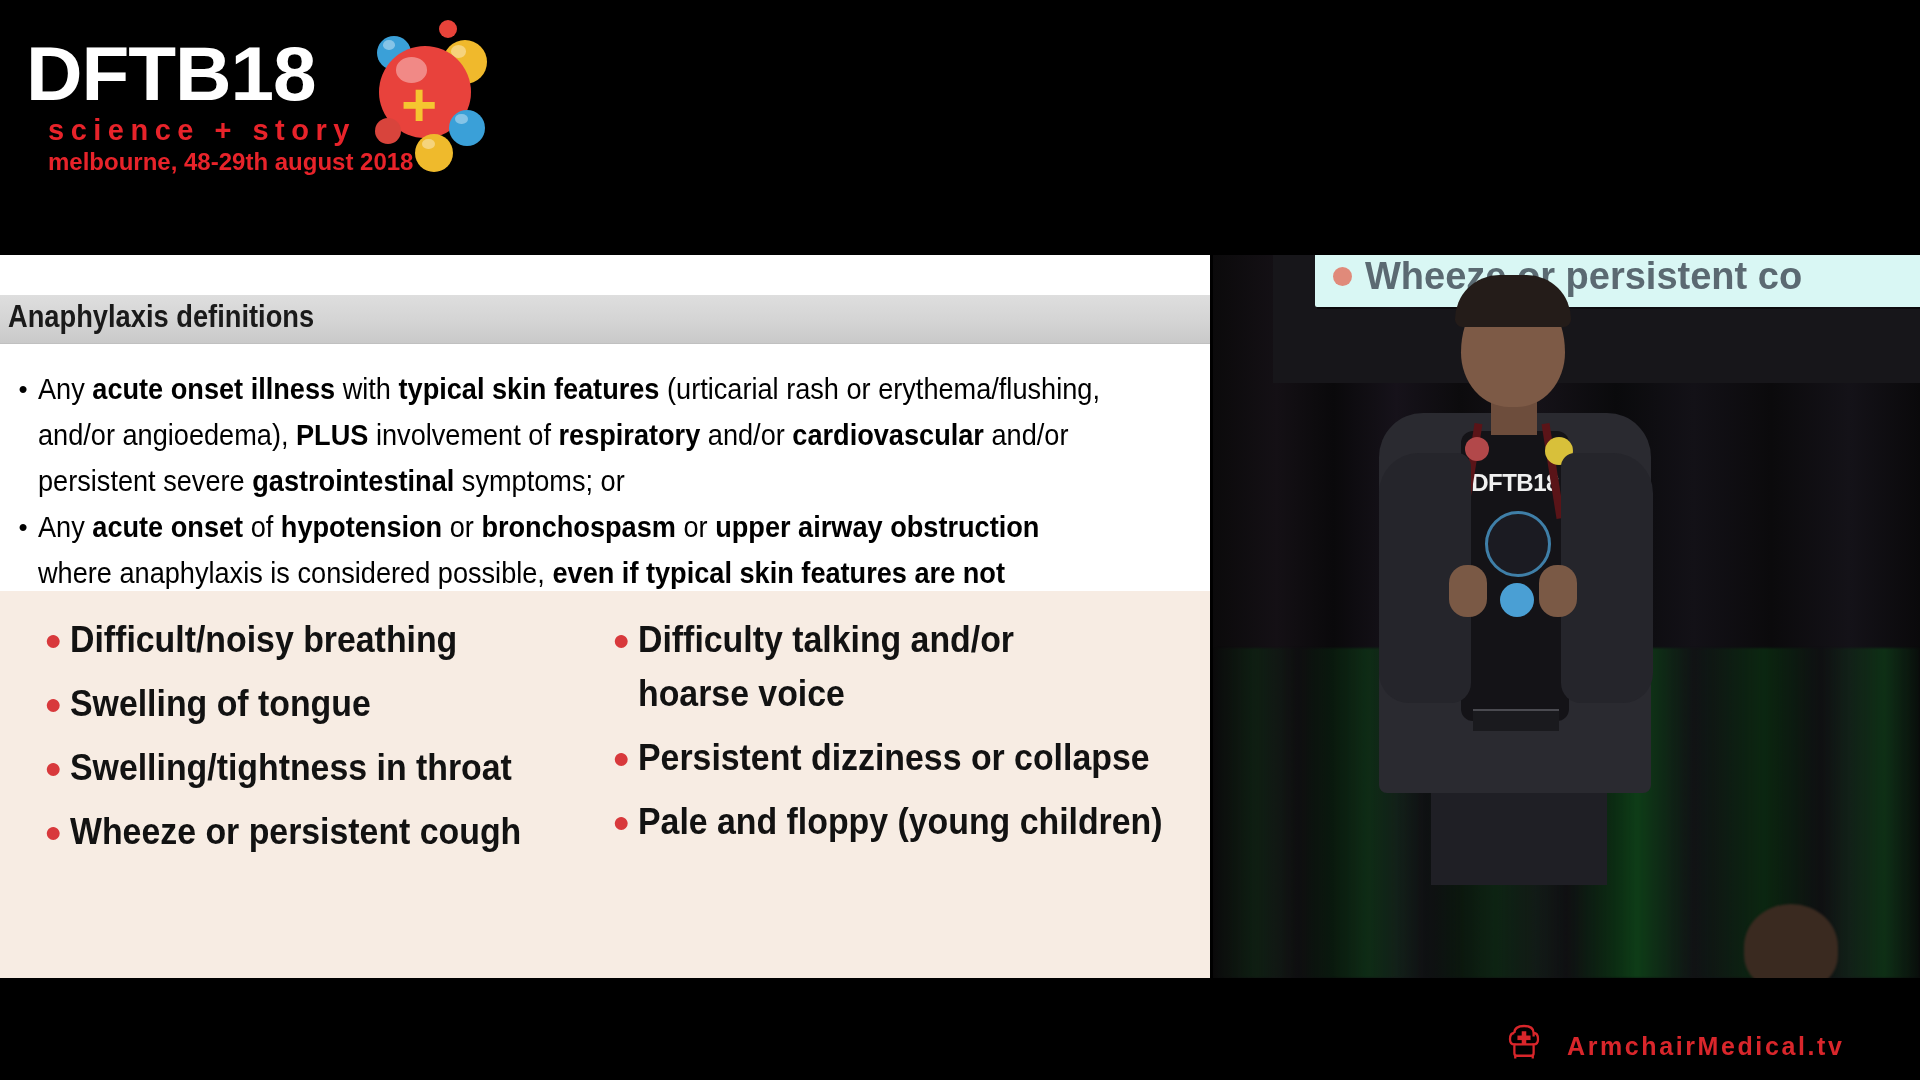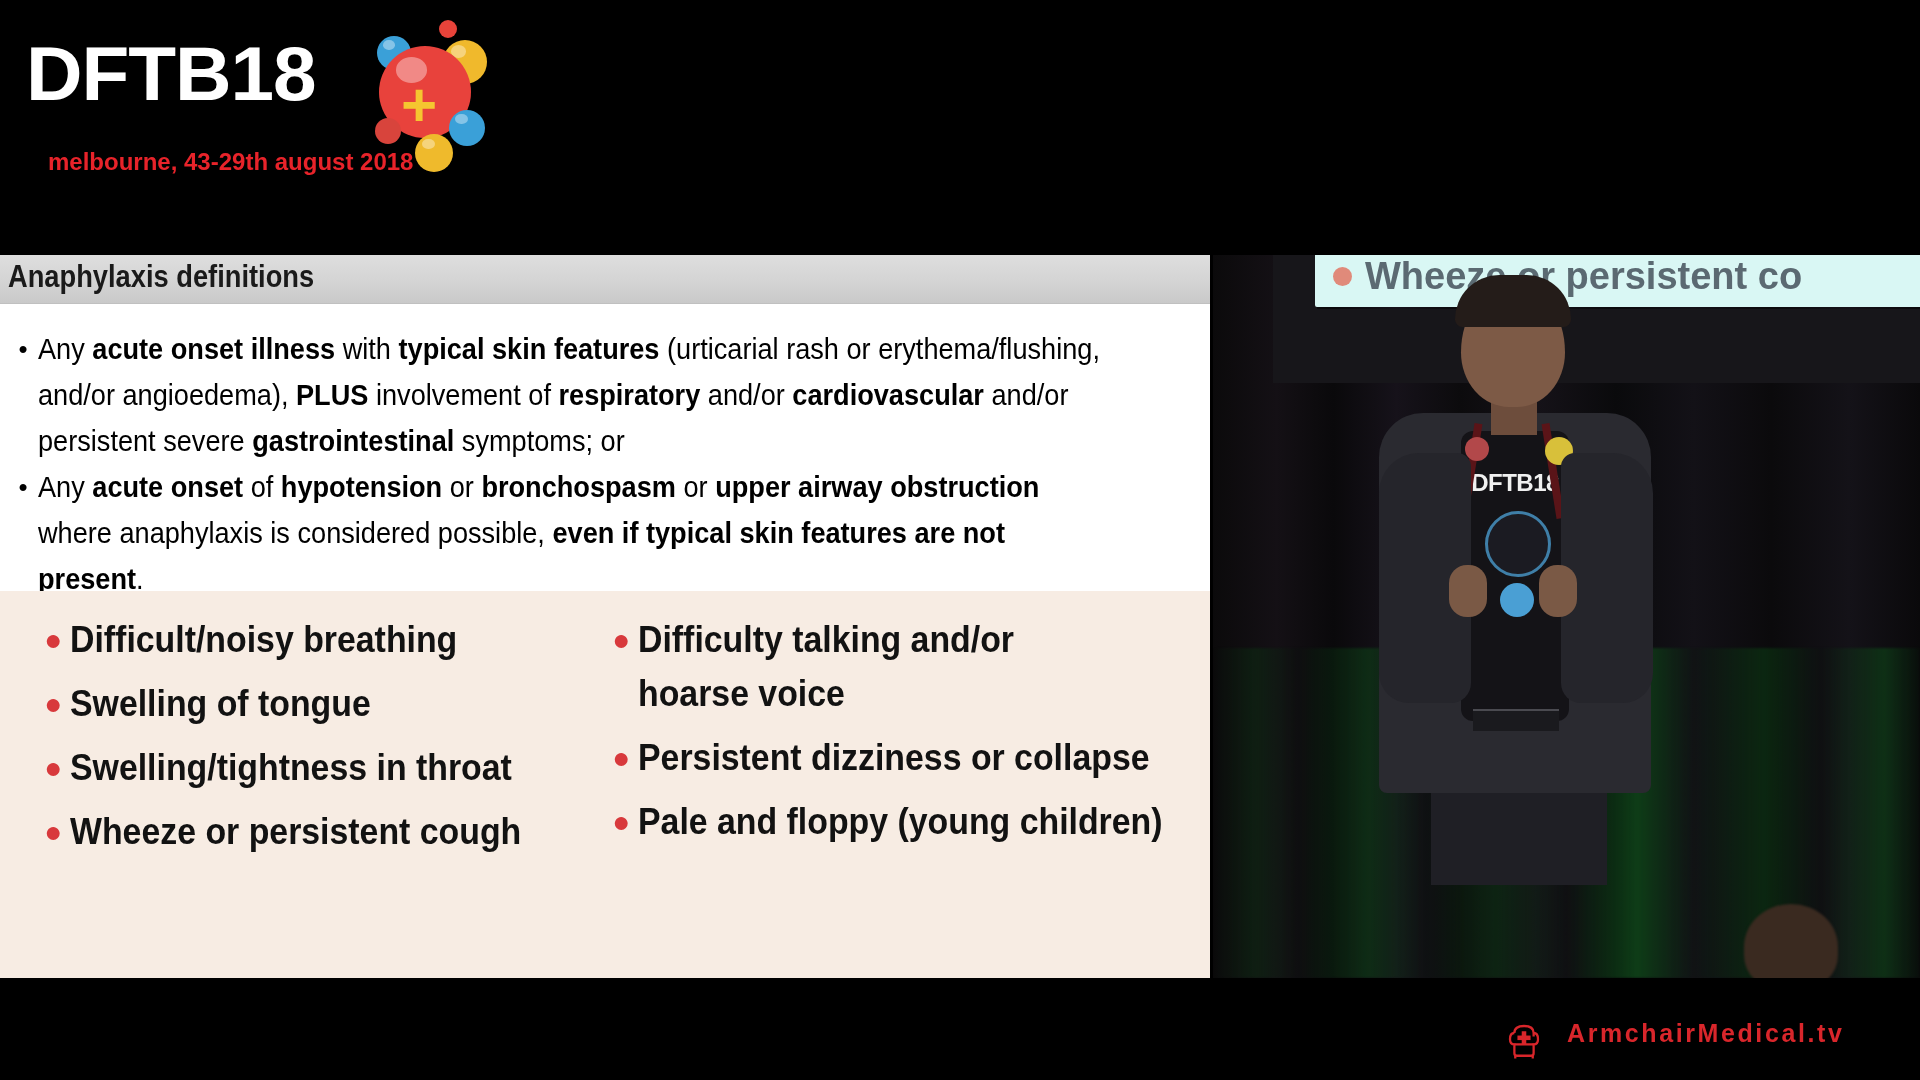--- a/index.html
+++ b/index.html
@@ -88,20 +88,21 @@
     width: 1210px; height: 723px;
     background: #ffffff;
     overflow: hidden;
   }
   #slide-title-bar {
     position: relative;
     width: 100%;
     height: 48px;
     background: linear-gradient(to bottom, #dedede 0%, #d4d4d4 55%, #c9c9c9 100%);
     border-bottom: 1px solid #c0c0c0;
+    margin-top: 40px;
   }
   #slide-title {
     position: absolute;
     left: 8px; top: 4px;
     font-family: "Liberation Sans", sans-serif;
     font-weight: bold;
     font-size: 31px;
     color: #1a1a1a;
     transform: scaleX(0.88);
     transform-origin: left top;
@@ -355,40 +356,41 @@
     border-radius: 50% 50% 40% 40%;
     background: #3a2a20;
     filter: blur(1px);
   }
 
   
   #footer-logo {
     position: absolute;
     left: 1503px; top: 1019px;
     display: flex;
-    align-items: flex-start;
+    align-items: flex-end;
     gap: 22px;
   }
   #armchair-icon { width: 42px; height: 42px; display:block; }
   #armchair-text {
     font-family: "Liberation Sans", sans-serif;
     font-weight: bold;
     font-size: 25px;
     letter-spacing: 2.6px;
     color: #d9262b;
     white-space: nowrap;
   }
 </style>
 </head>
 <body>
 
 <div id="brand-header">
   <div id="logo-block">
     <div class="logo-wordmark">DFTB18</div>
-    <div class="logo-dateline">melbourne, 43-29th august 2018</div>
+    <div class="logo-tagline">science + story</div>
+    <div class="logo-dateline">melbourne, 48-29th august 2018</div>
 
     <div id="bubbles">
       <div class="bub bub-sheen" style="left:6px; top:18px; width:34px; height:34px; background:#3aa0d8;"></div>
       <div class="bub" style="left:68px; top:2px; width:18px; height:18px; background:#e8433a;"></div>
       <div class="bub bub-sheen" style="left:72px; top:22px; width:44px; height:44px; background:#f0b92c;"></div>
       <div class="bub bub-sheen" style="left:8px; top:28px; width:92px; height:92px; background:#e8423c;">
         <span class="plus-sign">+</span>
       </div>
       <div class="bub bub-sheen" style="left:78px; top:92px; width:36px; height:36px; background:#3aa0d8;"></div>
       <div class="bub" style="left:4px; top:100px; width:26px; height:26px; background:#d8443c;"></div>

